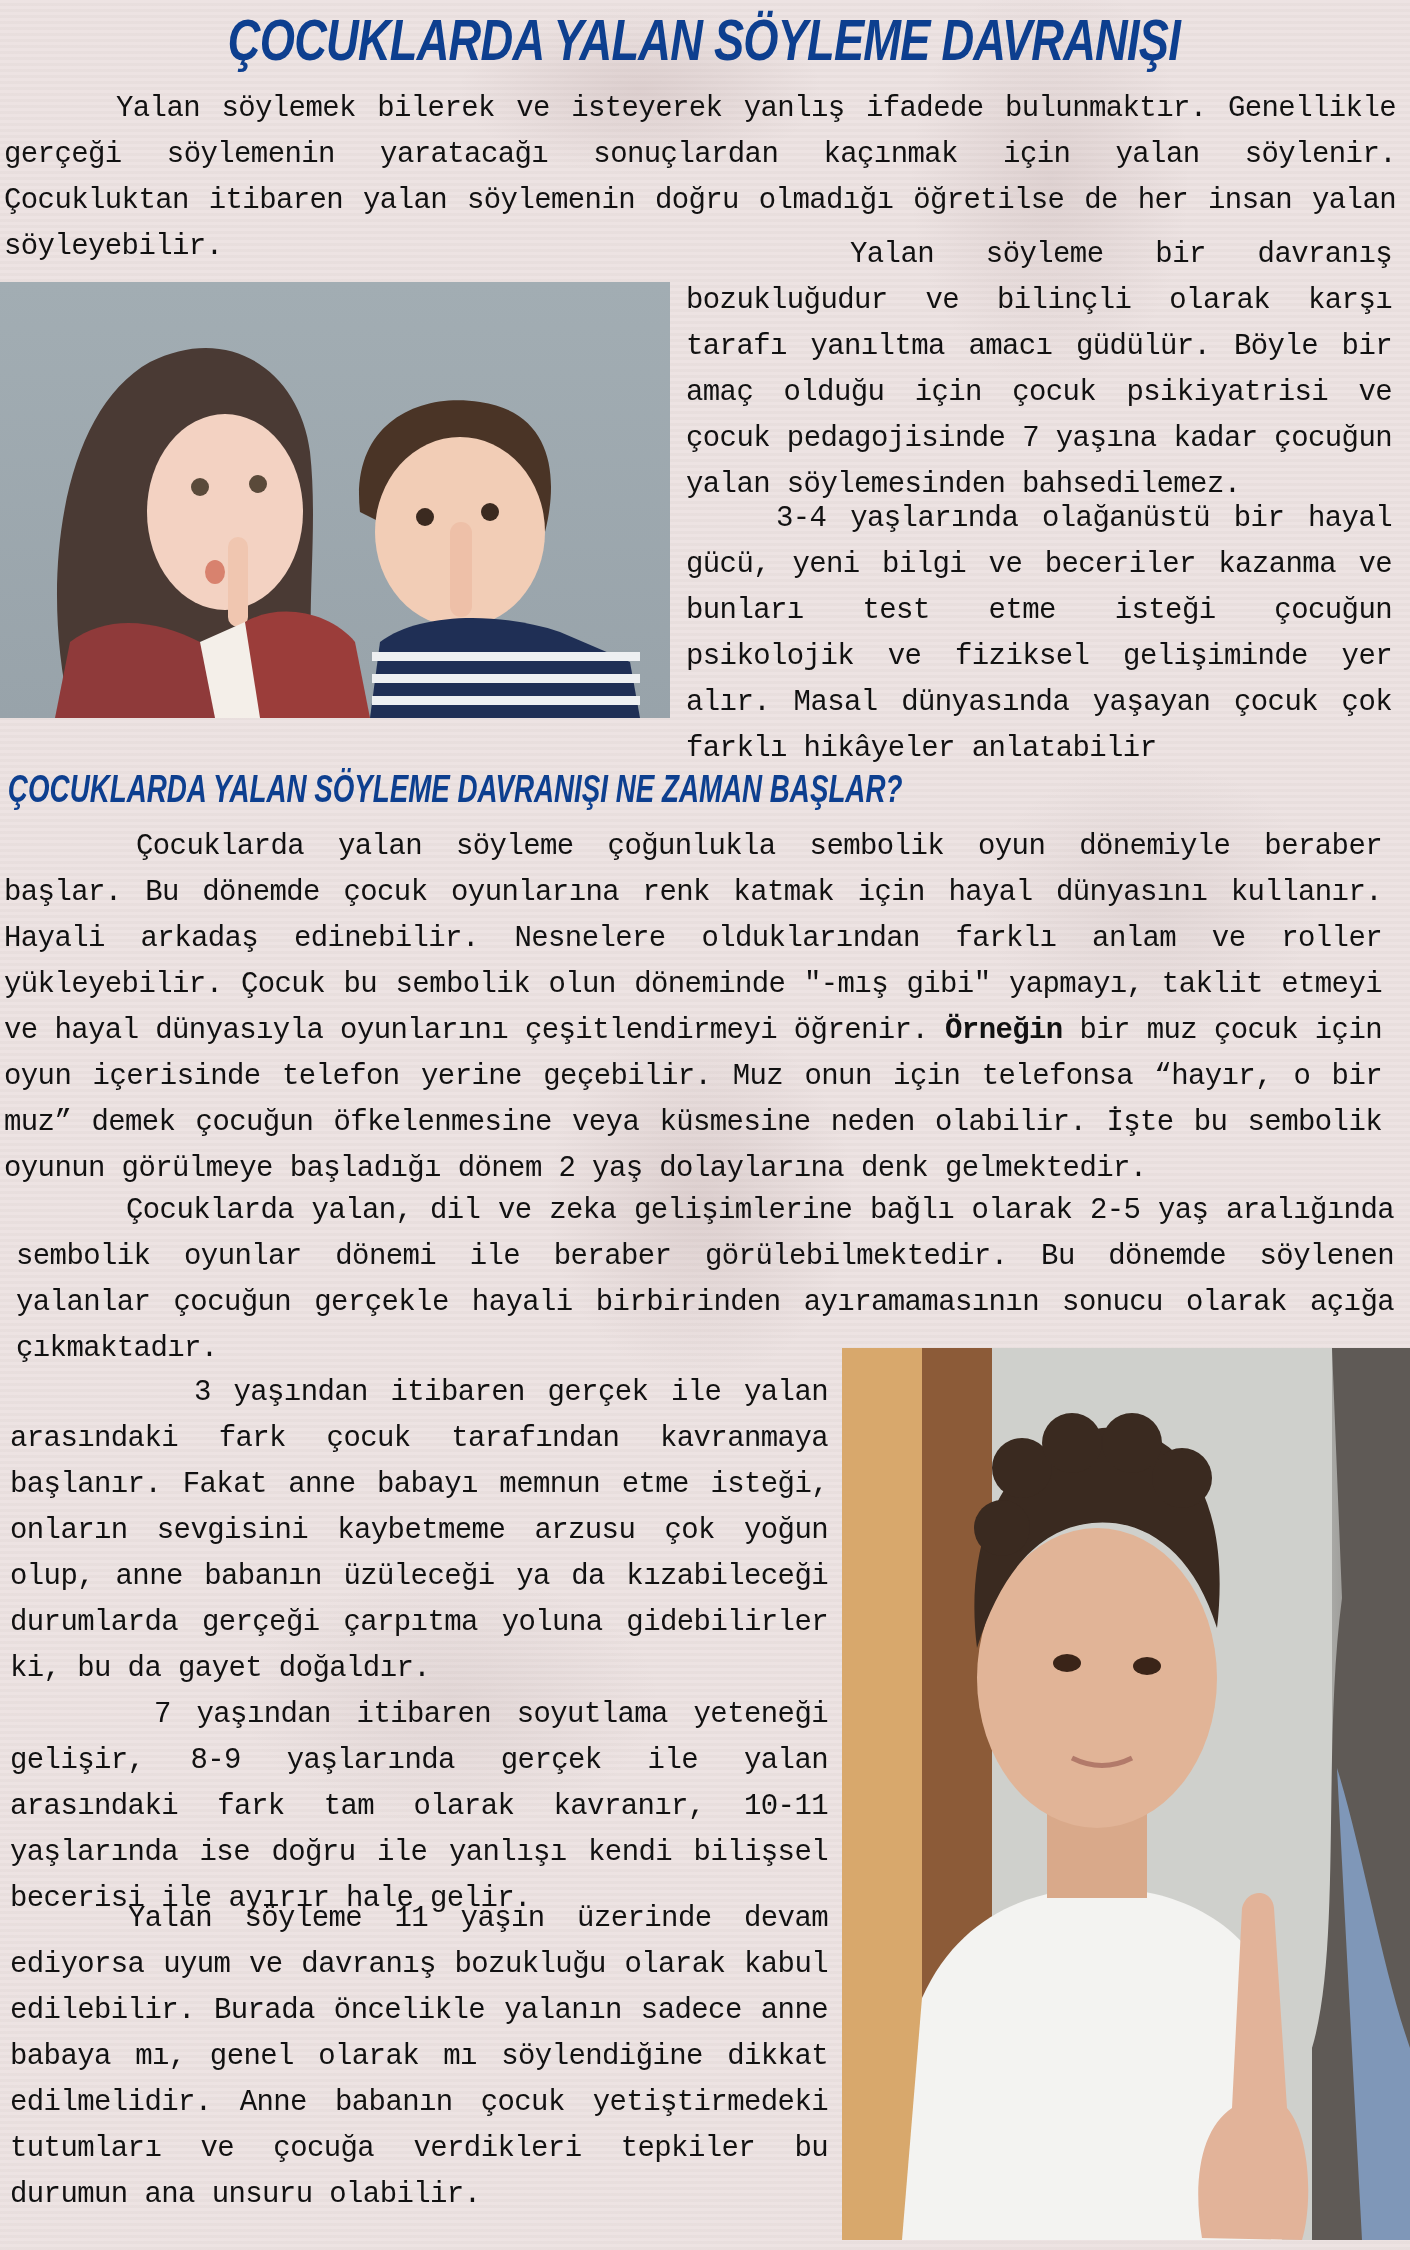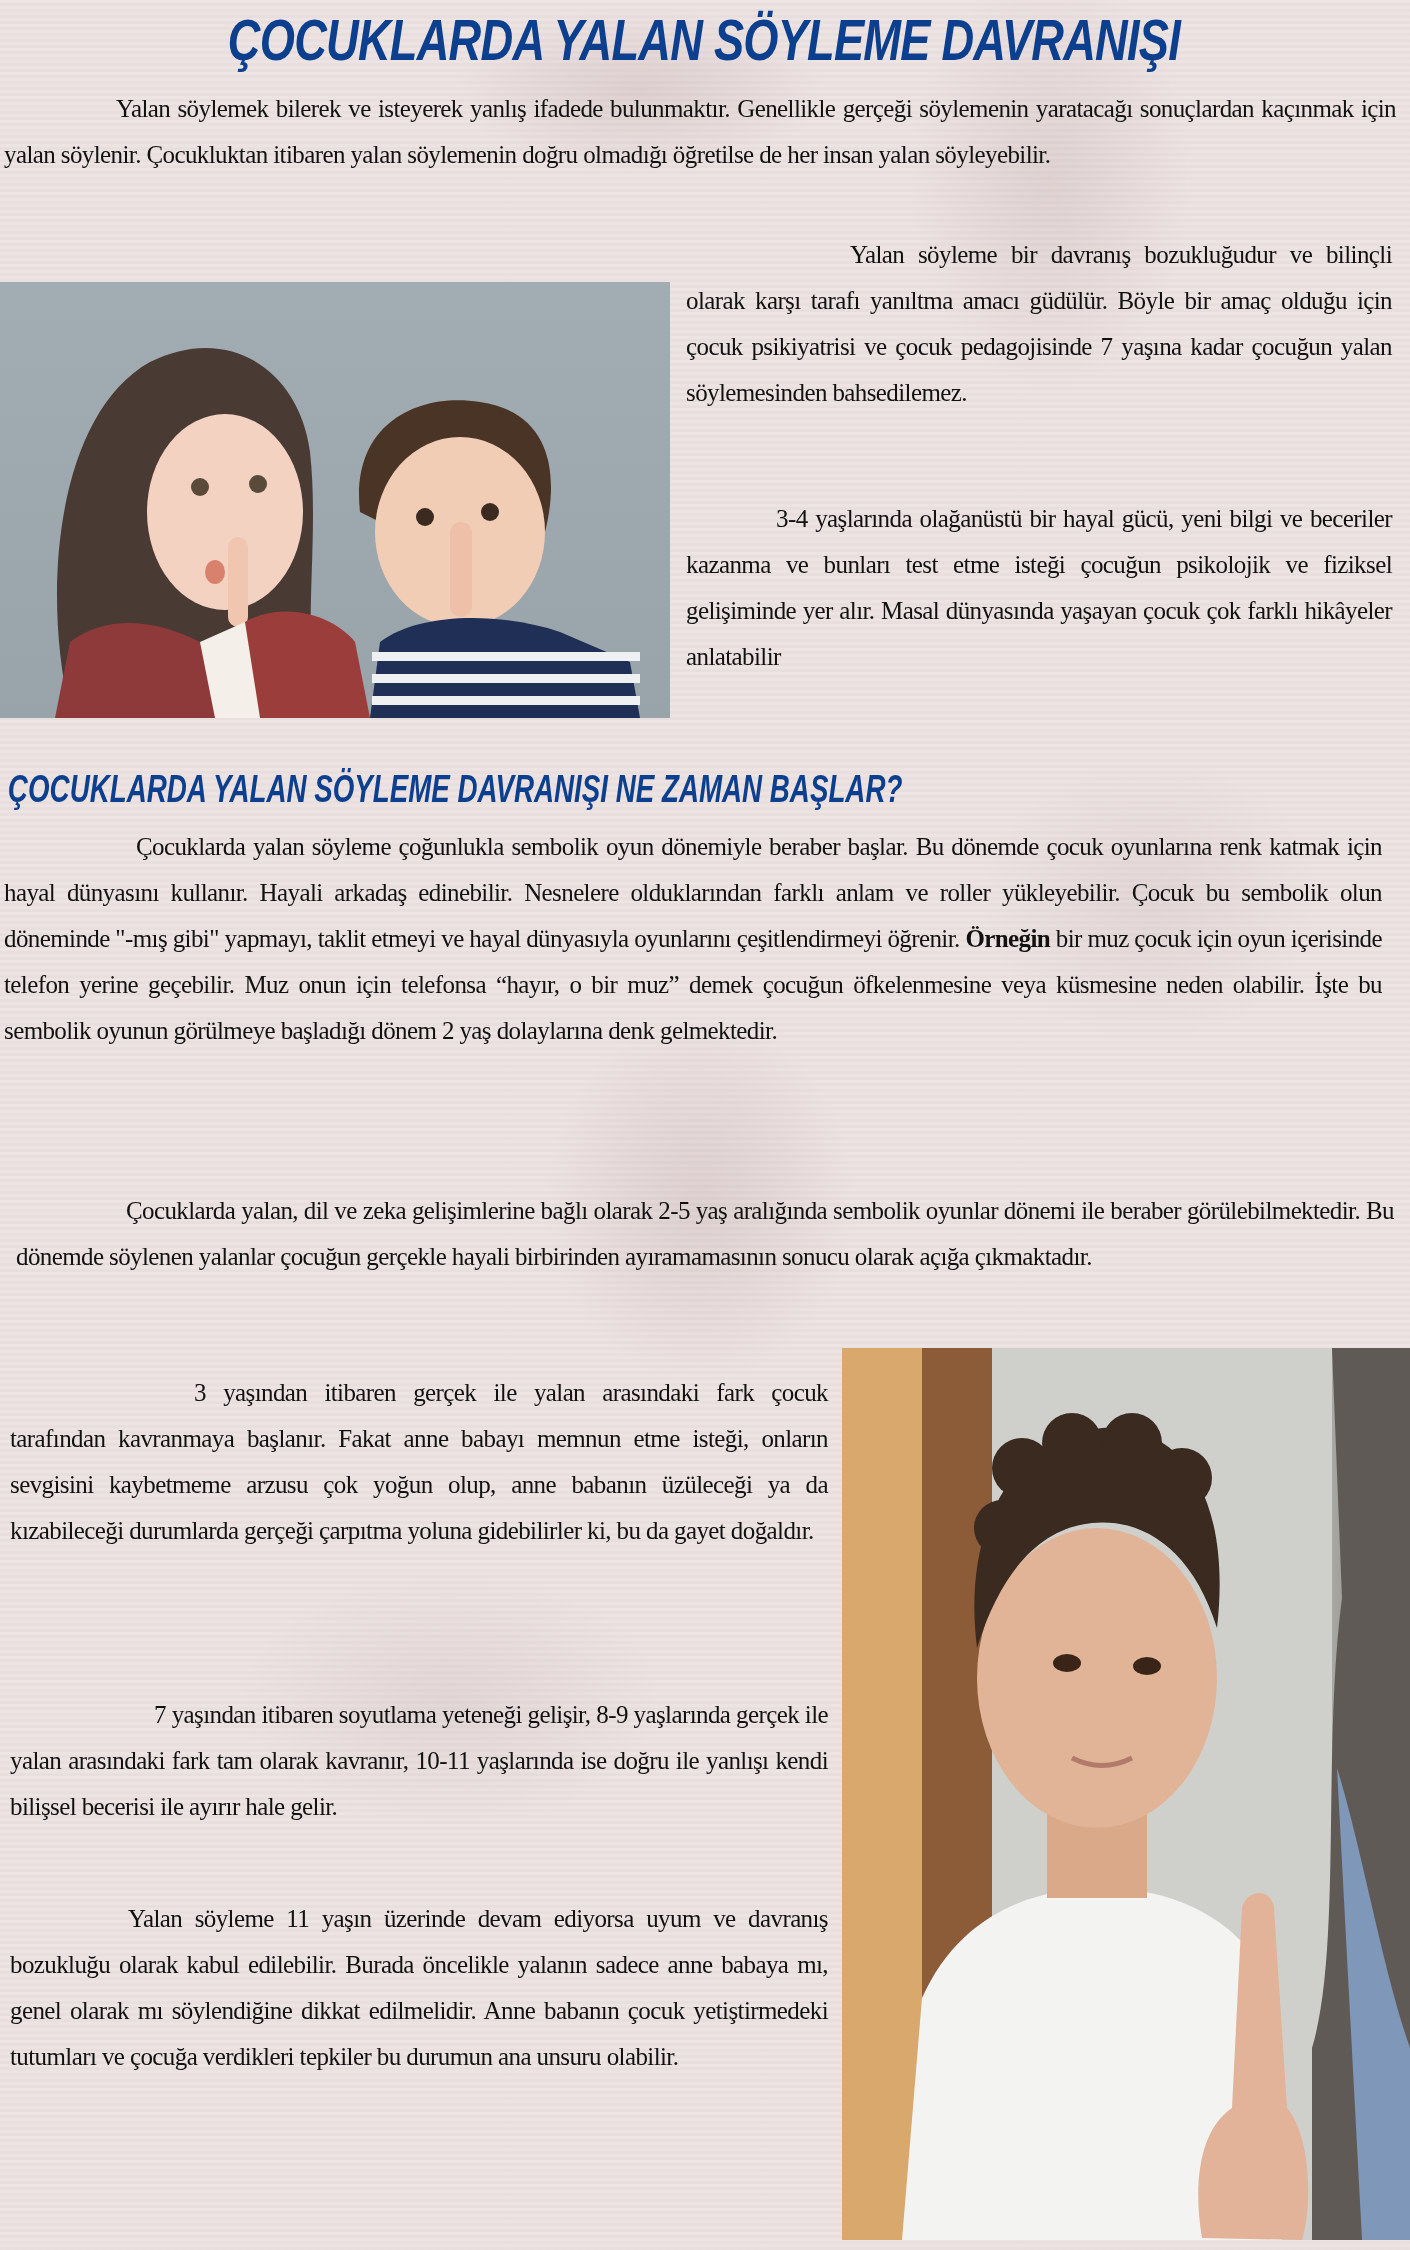--- a/index.html
+++ b/index.html
@@ -27,23 +27,23 @@
     transform: scaleX(0.78); transform-origin: 700px 0;
   }
   .subtitle {
     position: absolute; left: 8px; top: 768px; margin: 0;
     font-family: "Liberation Sans", sans-serif; font-weight: bold; font-style: italic;
     font-size: 38px; color: #0d3f8f; white-space: nowrap;
     transform: scaleX(0.73); transform-origin: 0 0;
   }
   p.t {
     position: absolute; margin: 0;
-    font-size: 25px; line-height: 46px;
+    font-size: 29px; line-height: 46px;
     text-align: justify; text-align-last: left;
-    font-family: Liberation Serif, serif; letter-spacing: -0.6px;
+    font-family: Liberation Mono, monospace; letter-spacing: -0.6px;
   }
   .ind { display: inline-block; }
   .photo { position: absolute; overflow: hidden; }
   .photo1 {
     left: 0; top: 282px; width: 670px; height: 436px;
     background: linear-gradient(180deg, #a2adb3 0%, #98a3aa 100%);
   }
   .photo2 {
     left: 842px; top: 1348px; width: 568px; height: 892px;
     background: linear-gradient(90deg, #d9ad73 0%, #c99459 12%, #8a5a38 20%, #b6b8b4 26%, #d2d3cf 55%, #c4c6c3 80%, #6b6662 100%);

